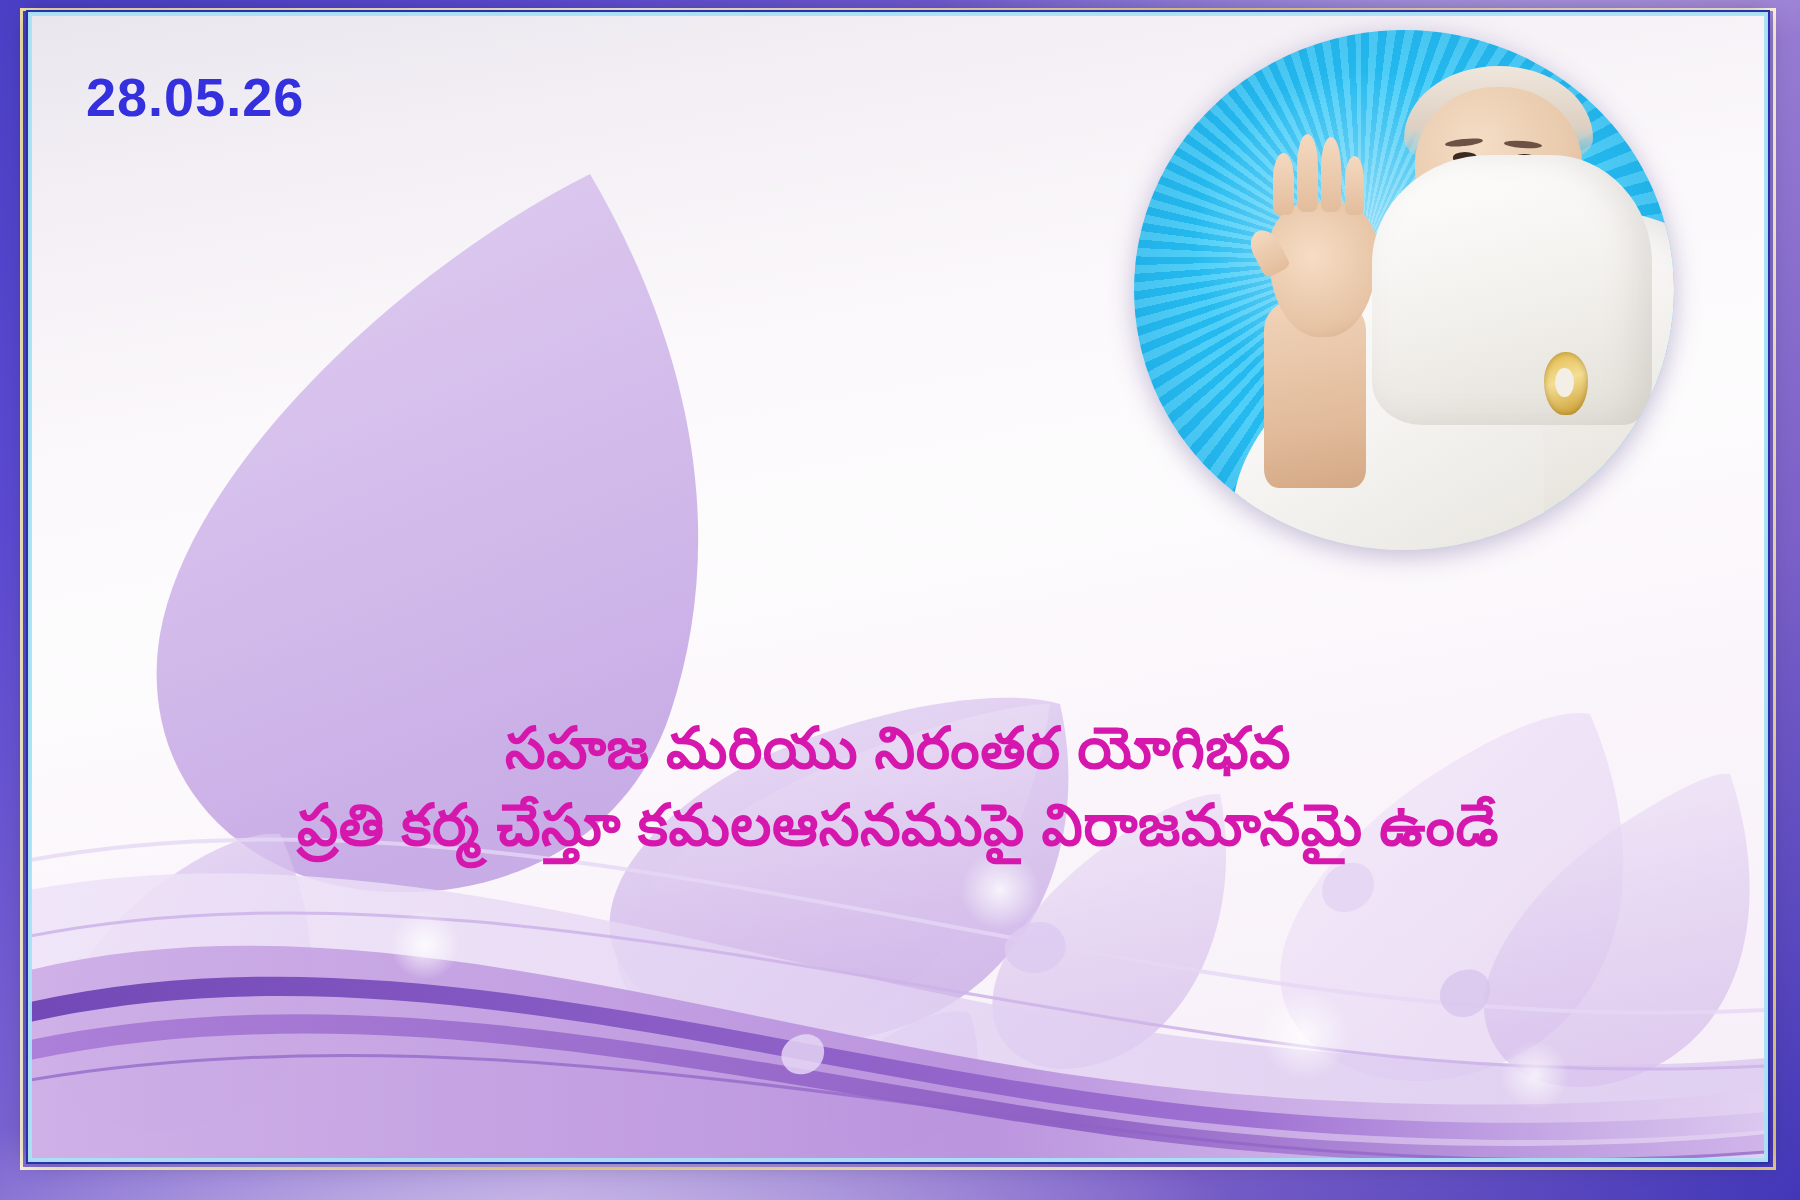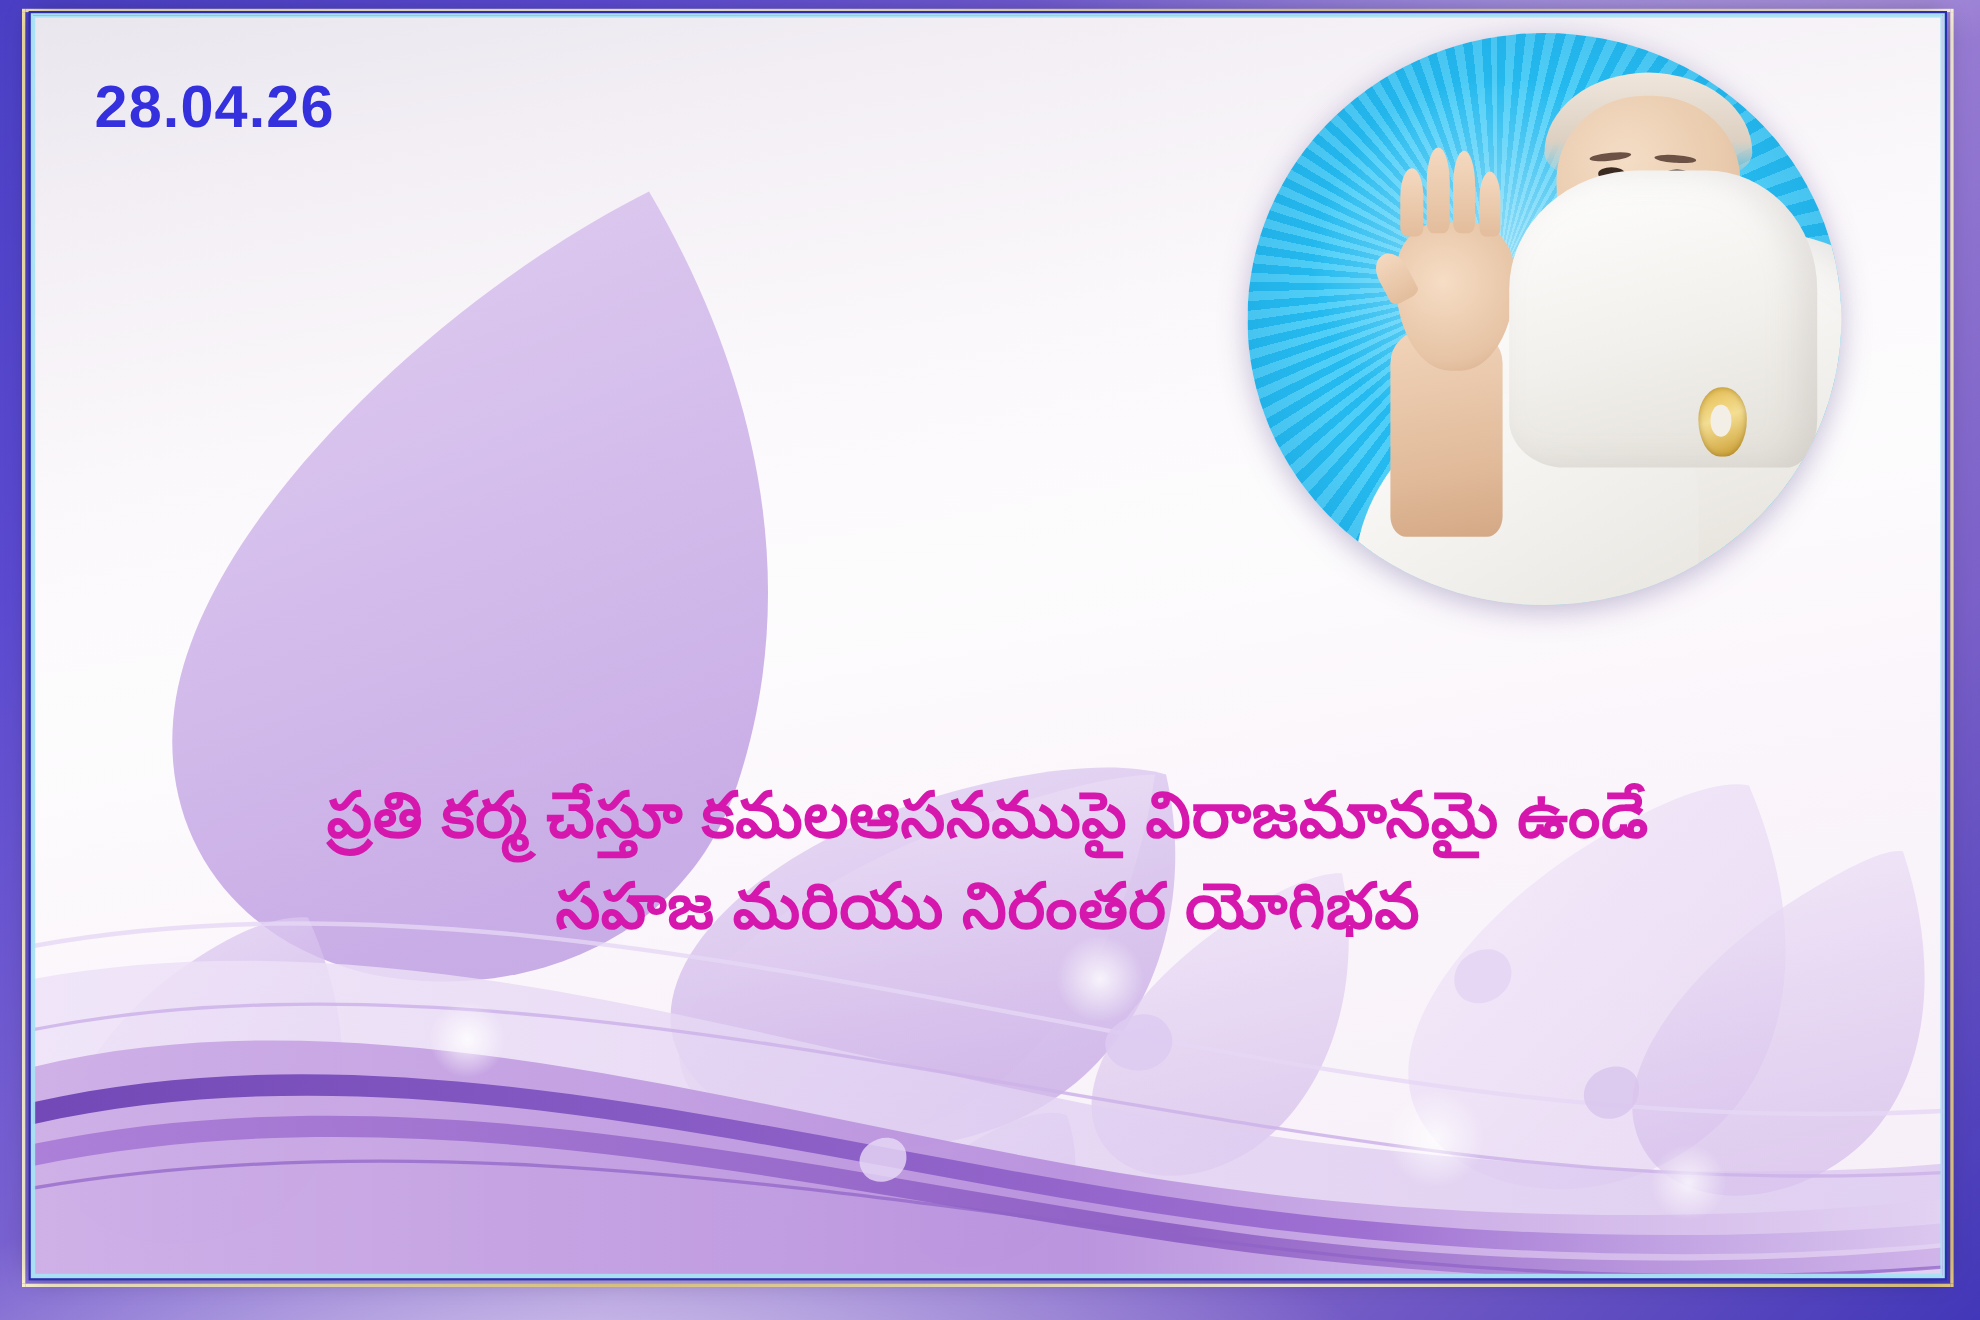--- a/index.html
+++ b/index.html
@@ -292,21 +292,21 @@
         <path d="M1420,236 C1440,222 1462,232 1460,252 C1458,274 1432,284 1418,272 C1406,262 1408,246 1420,236 Z" fill="#d9c4ee" opacity=".8"></path>
         <path d="M760,300 C776,288 796,296 794,314 C792,332 770,340 758,330 C748,320 750,308 760,300 Z" fill="#e8dbf6" opacity=".8"></path>
       </svg>
       <div class="sheen-dot" style="left:360px;top:170px;width:70px;height:70px;background:radial-gradient(circle,rgba(255,255,255,.85),rgba(255,255,255,0) 70%);"></div>
       <div class="sheen-dot" style="left:930px;top:110px;width:80px;height:80px;background:radial-gradient(circle,rgba(255,255,255,.8),rgba(255,255,255,0) 70%);"></div>
       <div class="sheen-dot" style="left:1230px;top:250px;width:90px;height:90px;background:radial-gradient(circle,rgba(255,255,255,.75),rgba(255,255,255,0) 70%);"></div>
       <div class="sheen-dot" style="left:1470px;top:300px;width:70px;height:70px;background:radial-gradient(circle,rgba(255,255,255,.7),rgba(255,255,255,0) 70%);"></div>
     </div>
 
     <div id="header">
-      <div id="date">28.04.26</div>
+      <div id="date">28.05.26</div>
     </div>
 
     <div id="portrait">
       <div id="portrait-rays"></div>
       <div id="portrait-rays-fade"></div>
 
       <div class="fig" id="fig-sleeve"></div>
       <div class="fig" id="fig-robe"></div>
       <div class="fig" id="fig-shoulder-l"></div>
       <div class="fig" id="fig-arm"></div>
@@ -326,19 +326,19 @@
       <div class="fig" id="fig-eye-l"></div>
       <div class="fig" id="fig-eye-r"></div>
       <div class="fig" id="fig-nose"></div>
       <div class="fig" id="fig-mouth"></div>
       <div class="fig" id="fig-veil"></div>
       <div class="fig" id="fig-badge"></div>
       <div class="fig" id="fig-badge-hole"></div>
     </div>
 
     <div id="message">
+      <span class="line" id="msg-line-2">సహజ మరియు నిరంతర యోగిభవ</span>
       <span class="line" id="msg-line-1">ప్రతి కర్మ చేస్తూ కమలఆసనముపై విరాజమానమై ఉండే</span>
-      <span class="line" id="msg-line-2">సహజ మరియు నిరంతర యోగిభవ</span>
     </div>
 
     <div id="card-inner-line"></div>
   </div>
 </div>
 
 </body></html>

